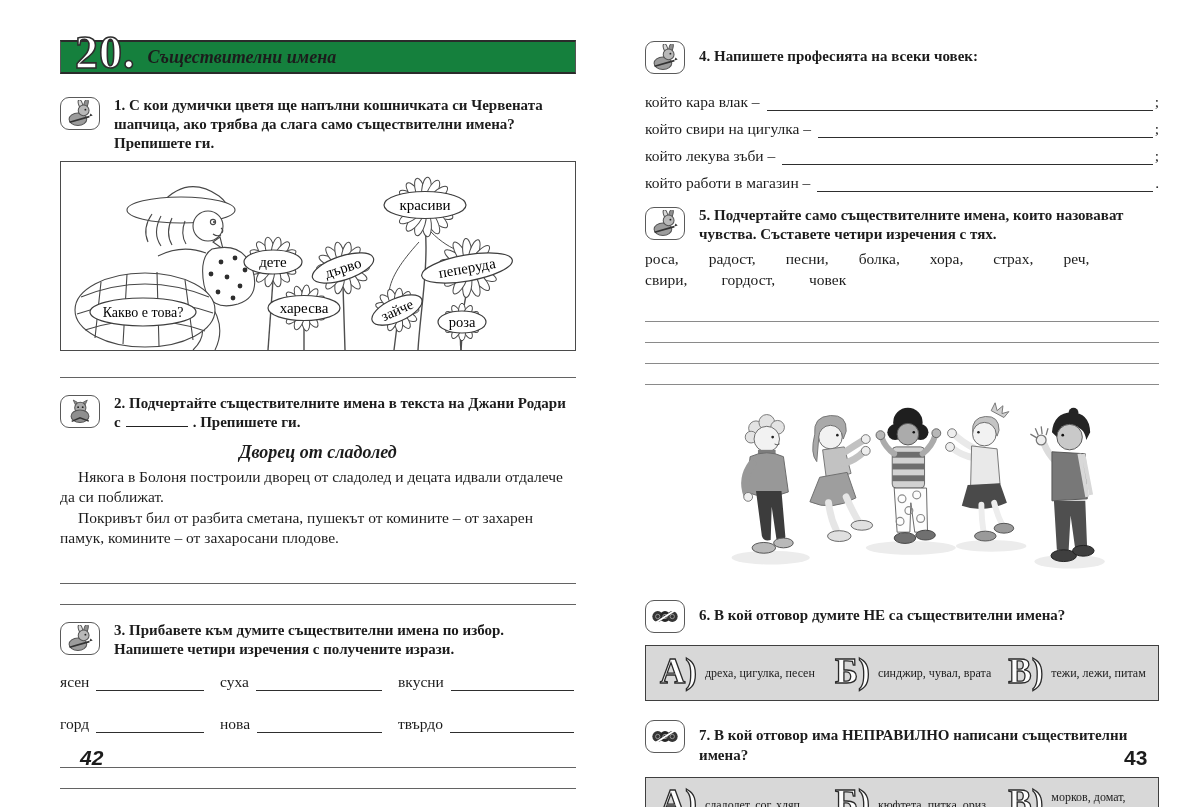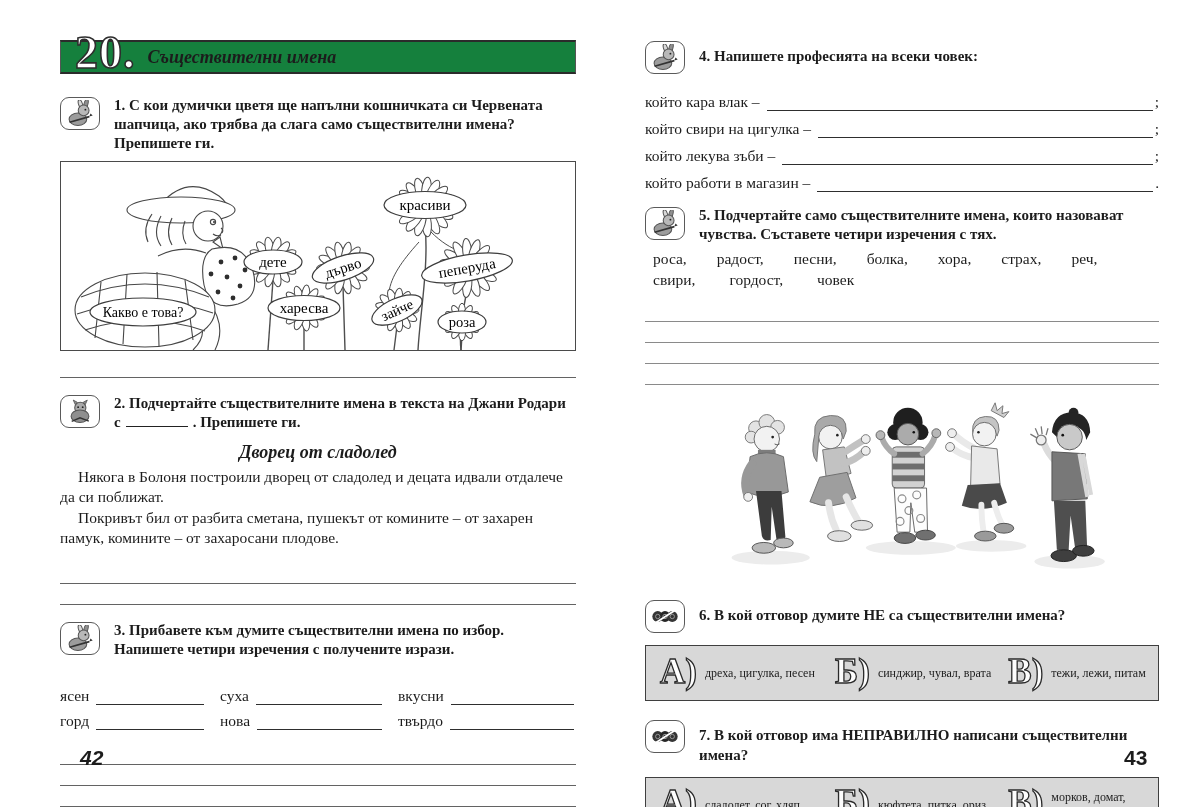--- a/index.html
+++ b/index.html
@@ -38,32 +38,32 @@
 
   
   .write-line { height:21px; border-bottom:1.4px solid #636363; }
   .page-right .write-line { border-bottom:1.8px solid #8a8a8a; }
 
   
   .story-title { text-align:center; font-size:18px; font-weight:bold; font-style:italic; margin:10px 0 4px; }
   .story-p { font-size:15.5px; line-height:1.32; text-indent:18px; }
 
   
-  .word-grid { display:grid; grid-template-columns:160px 178px 1fr; row-gap:3px; margin-top:24px; }
+  .word-grid { display:grid; grid-template-columns:160px 178px 1fr; row-gap:20px; margin-top:10px; }
   .word-cell { display:flex; align-items:flex-end; font-size:15.5px; height:22px; }
   .word-cell .wblank { flex:1; border-bottom:1.2px solid #2e2e2e; margin-left:7px; margin-right:16px; height:17px; }
   .word-cell.last .wblank { margin-right:2px; }
 
   
   .fill-row { display:flex; align-items:flex-end; font-size:15.5px; height:27px; }
   .fill-row .fblank { flex:1; border-bottom:1.2px solid #2e2e2e; margin-left:7px; height:18px; }
   .fill-row .fpunct { margin-left:2px; }
 
   
-  .words-row { display:flex; column-gap:30px; font-size:15.5px; margin-top:3px;margin-left:8px; }
+  .words-row { display:flex; column-gap:30px; font-size:15.5px; margin-top:3px; }
   .words-row.second { column-gap:34px; }
 
   
   .options-box {
     border:1.6px solid #3f3f3f; background:#d8d8d8; margin-top:12px;
     display:flex; align-items:center; padding:7px 10px 7px 14px; height:56px;
   }
   .option { display:flex; align-items:center; gap:8px; }
   .option.o1 { width:188px; } .option.o2 { width:186px; } .option.o3 { width:150px; }
   .opt-letter {

